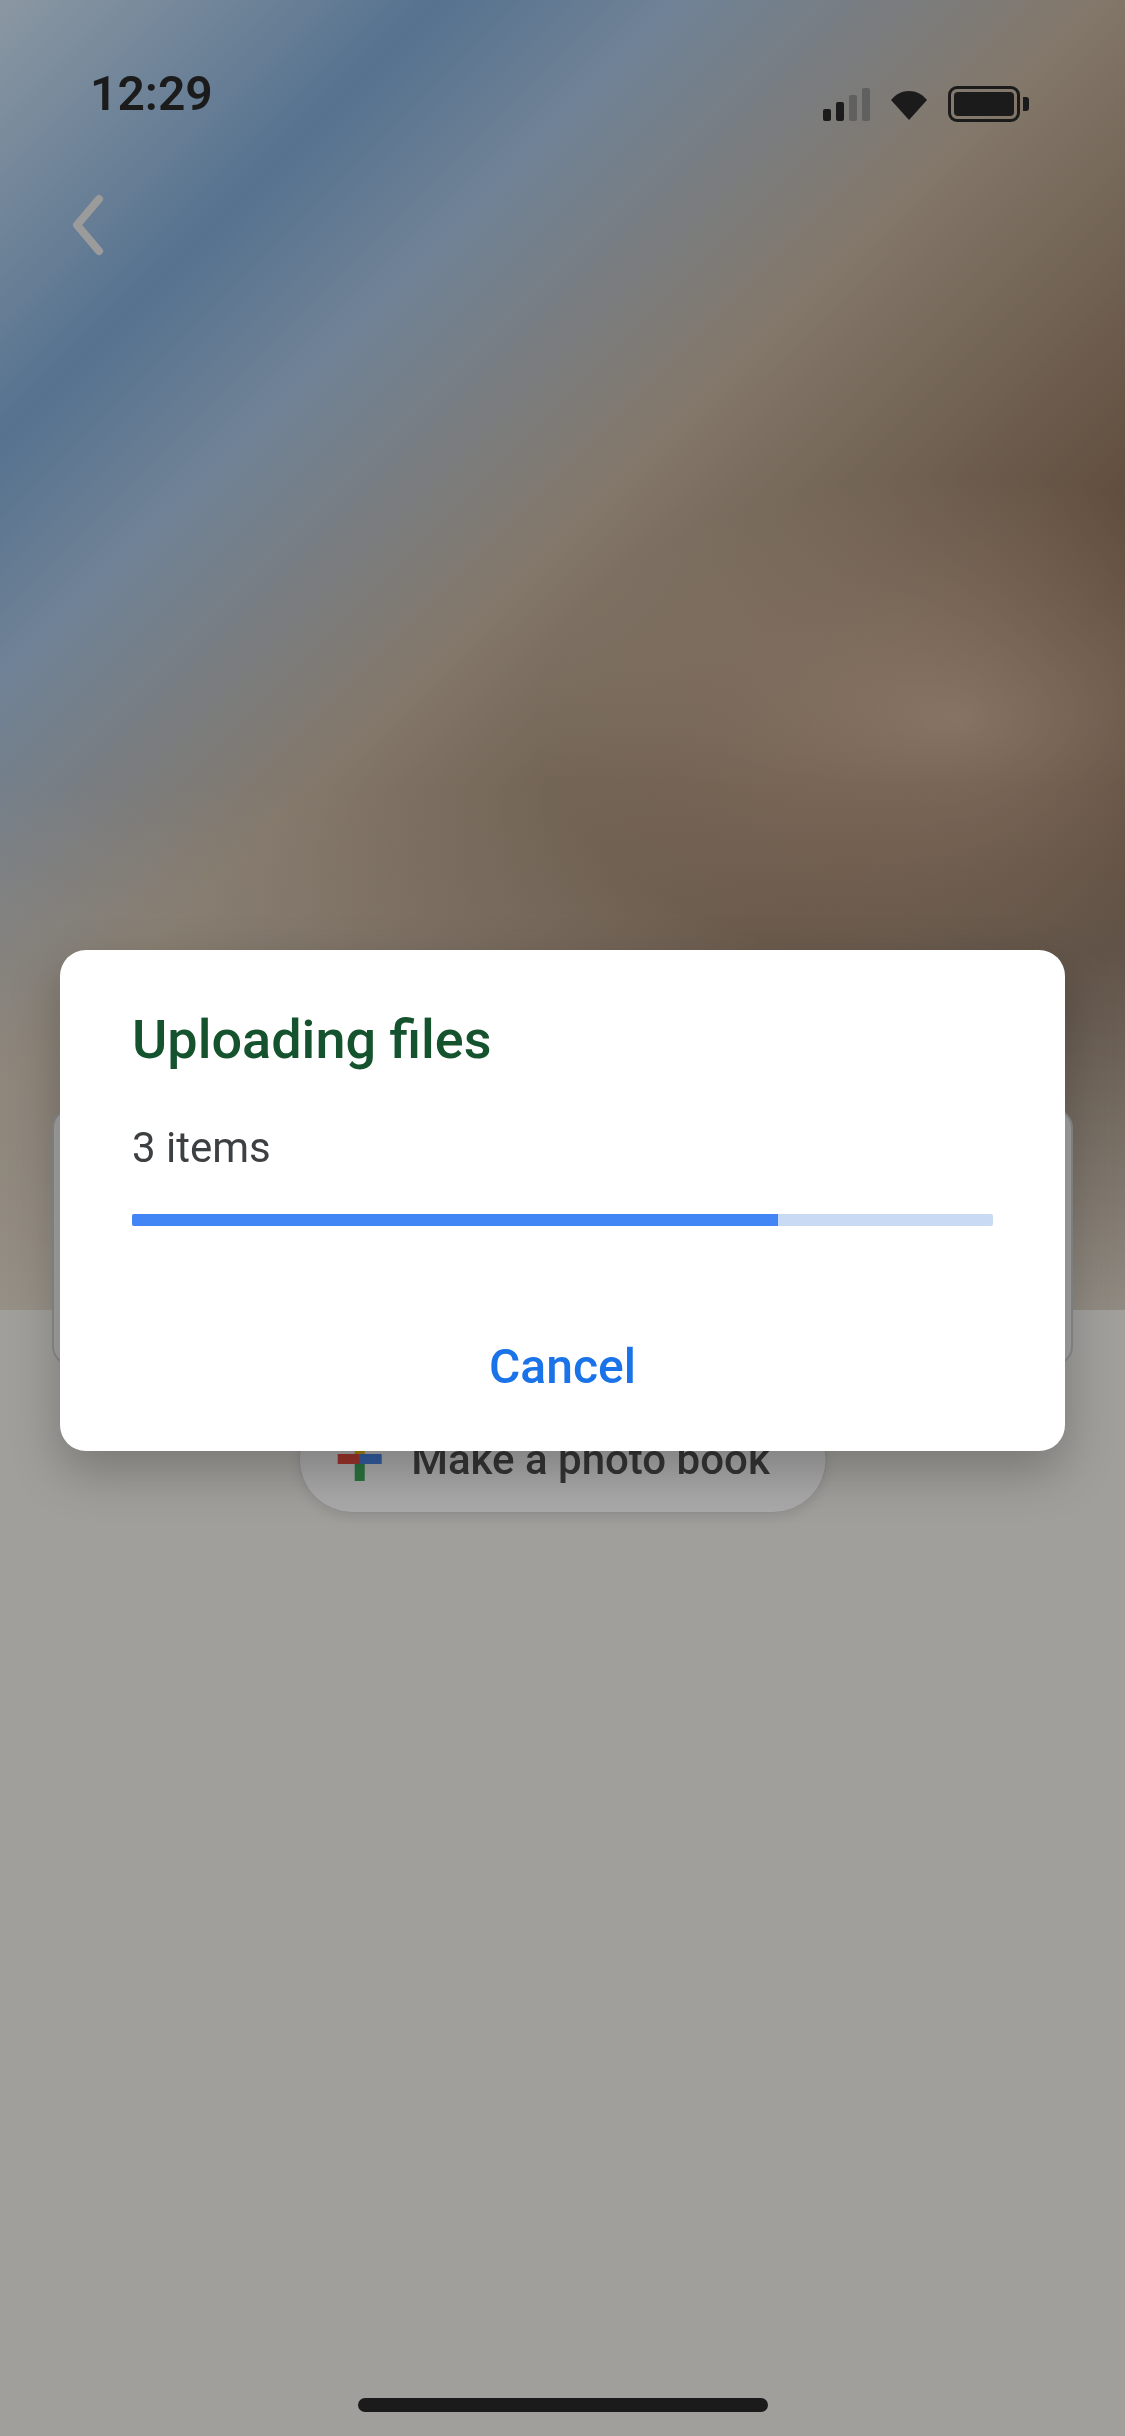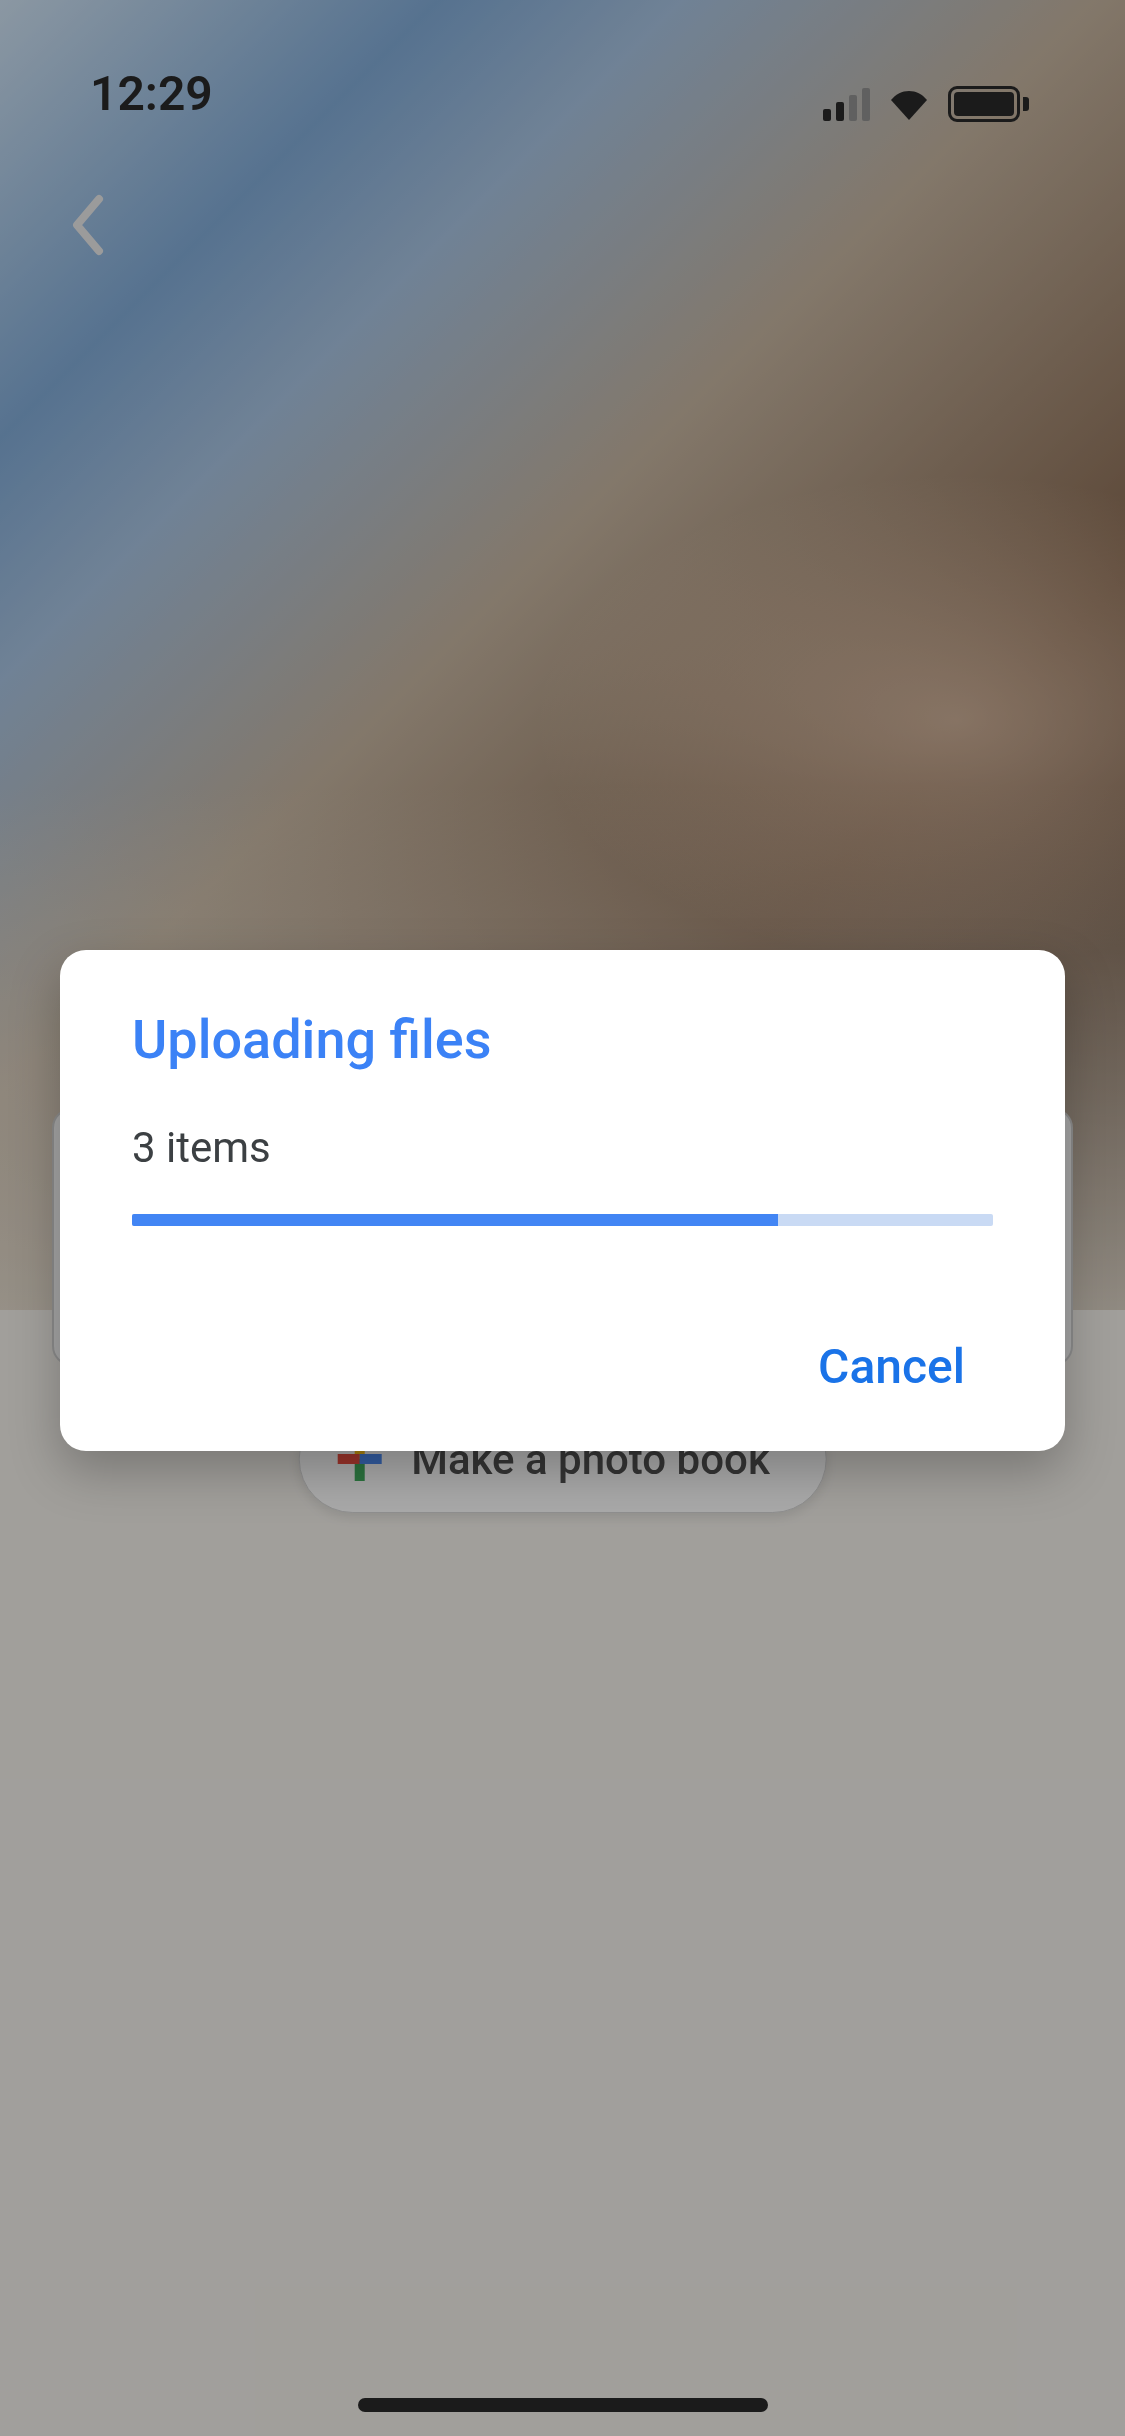--- a/index.html
+++ b/index.html
@@ -110,39 +110,39 @@
   
   .dialog{
     position:absolute;
     top:950px; left:60px; right:60px;
     background:#ffffff;
     border-radius:26px;
     box-shadow:0 20px 50px rgba(0,0,0,0.25);
     padding:58px 72px 40px 72px;
   }
   .dialog-title{
-    font-size:54px; font-weight:500; color:#3b82f6;
+    font-size:54px; font-weight:500; color:#14532d;
     font-family: Roboto, -apple-system, Arial, sans-serif;
   }
   .dialog-sub{
     margin-top:52px;
     font-size:42px; color:#3c4043; font-weight:400;
   }
   .progress{
     margin-top:42px;
     width:100%; height:12px; background:#c9daf4; border-radius:2px;
     position:relative; overflow:hidden;
   }
   .progress-fill{
     position:absolute; top:0; left:0; bottom:0;
     background:#4285f4;
   }
   .dialog-actions{
     margin-top:96px;
-    display:flex; justify-content:flex-end;
+    display:flex; justify-content:center;
   }
   .cancel-btn{
     font-size:48px; color:#1a73e8; font-weight:500;
     padding:16px 28px;
     background:transparent; border:none;
   }
 </style>
 </head>
 <body>
 

